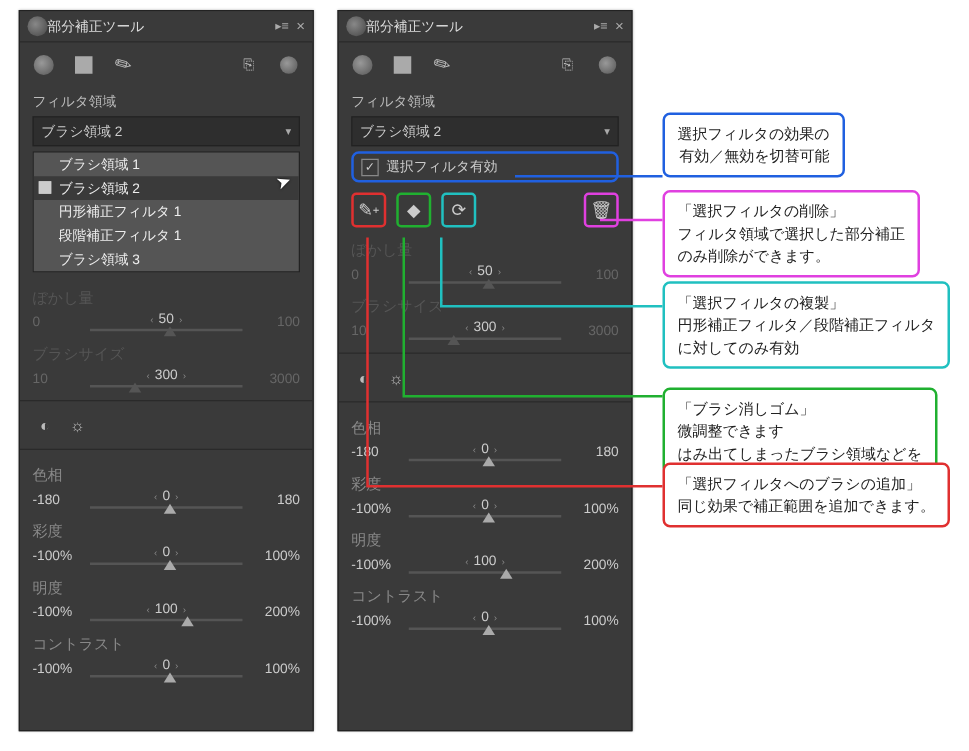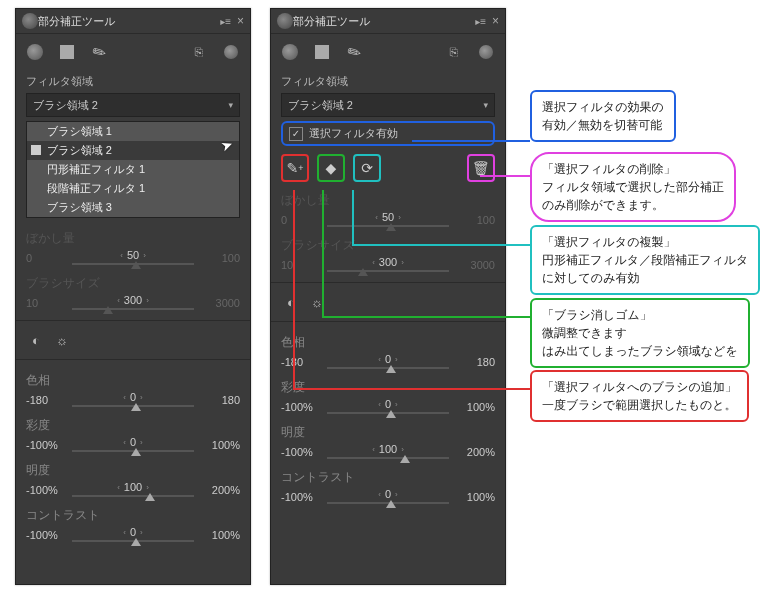--- a/index.html
+++ b/index.html
@@ -188,23 +188,23 @@
     position: absolute;
     background: #fff;
     border: 2px solid;
     border-radius: 6px;
     padding: 6px 10px;
     font-size: 12px;
     color: #222;
     line-height: 1.5;
   }
   .callout.blue { border-color:#2060e0; }
-  .callout.magenta { border-color:#e040e0;border-radius:19px; }
+  .callout.magenta { border-color:#e040e0; }
   .callout.cyan { border-color:#20c0c0; }
-  .callout.green { border-color:#20b030; }
+  .callout.green { border-color:#20b030;margin-top:12px; }
   .callout.red { border-color:#e03030; }
   .co-title { font-size:12px; }
 
   .lead {
     position:absolute;
     height:2px;
   }
   .lead.blue{background:#2060e0;}
   .lead.magenta{background:#e040e0;}
   .lead.cyan{background:#20c0c0;}
@@ -502,35 +502,35 @@
 
 <div class="lead blue" style="left:412px; top:140px; width:118px;"></div>
 <div class="lead magenta" style="left:480px; top:175px; width:50px;"></div>
 <div class="lead cyan" style="left:352px; top:244px; width:178px;"></div>
 <div class="leadv cyan" style="left:352px; top:190px; height:54px;"></div>
 <div class="lead green" style="left:322px; top:316px; width:208px;"></div>
 <div class="leadv green" style="left:322px; top:190px; height:126px;"></div>
 <div class="lead red" style="left:293px; top:388px; width:237px;"></div>
 <div class="leadv red" style="left:293px; top:190px; height:198px;"></div>
 
-<div class="callout blue" style="left:530px; top:90px;">
+<div class="callout blue" style="left:530px; top:90px;text-align:right;">
   <div class="co-title">選択フィルタの効果の</div>
   <div>有効／無効を切替可能</div>
 </div>
 <div class="callout magenta" style="left:530px; top:152px;">
   <div class="co-title">「選択フィルタの削除」</div>
   <div>フィルタ領域で選択した部分補正</div>
   <div>のみ削除ができます。</div>
 </div>
 <div class="callout cyan" style="left:530px; top:225px;">
   <div class="co-title">「選択フィルタの複製」</div>
   <div>円形補正フィルタ／段階補正フィルタ</div>
   <div>に対してのみ有効</div>
 </div>
 <div class="callout green" style="left:530px; top:298px;">
   <div class="co-title">「ブラシ消しゴム」</div>
   <div>微調整できます</div>
   <div>はみ出てしまったブラシ領域などを</div>
 </div>
 <div class="callout red" style="left:530px; top:370px;">
   <div class="co-title">「選択フィルタへのブラシの追加」</div>
-  <div>一度ブラシで範囲選択したものと。</div>
+  <div>同じ効果で補正範囲を追加できます。</div>
 </div>
 
 </body></html>

